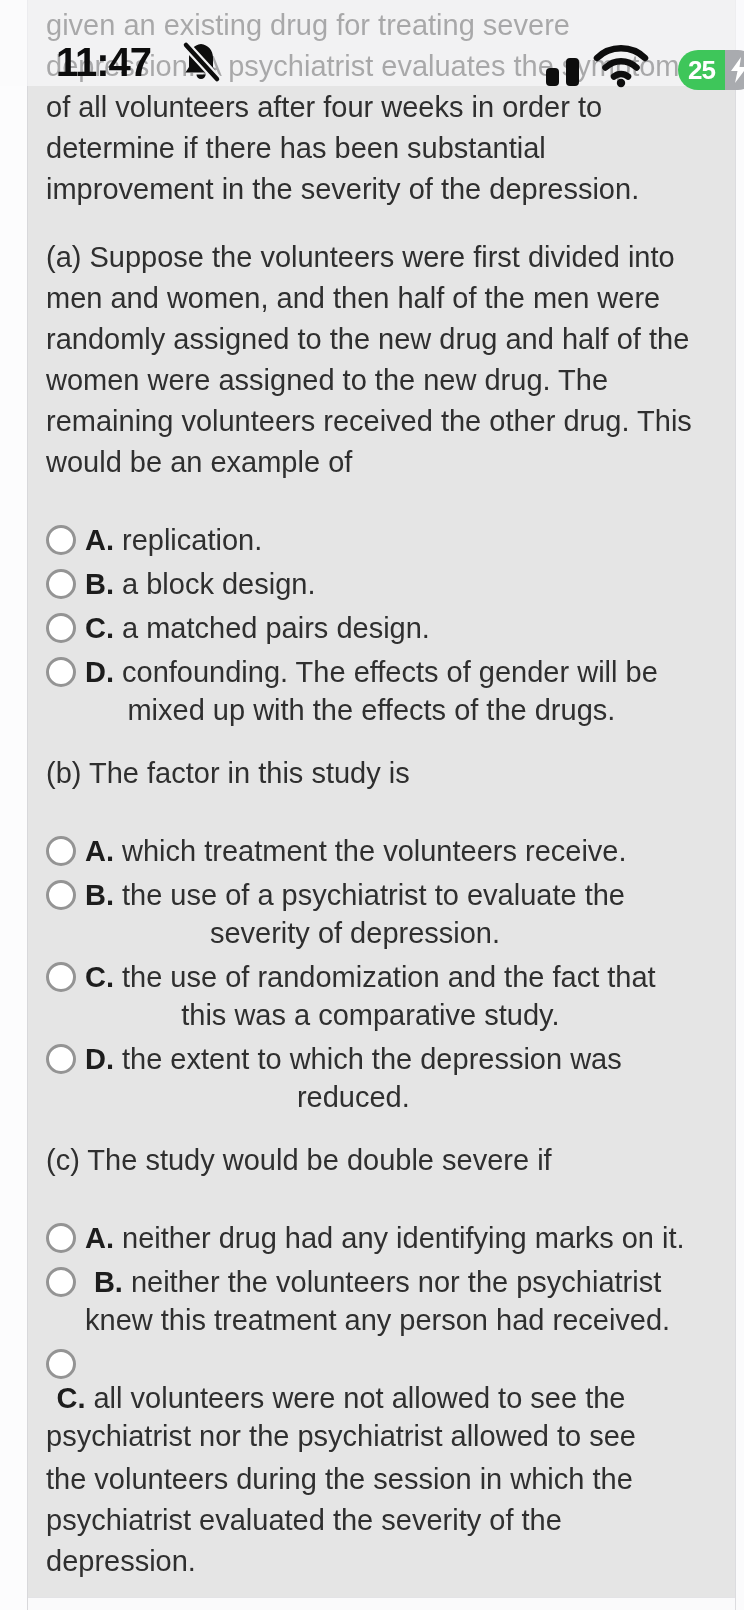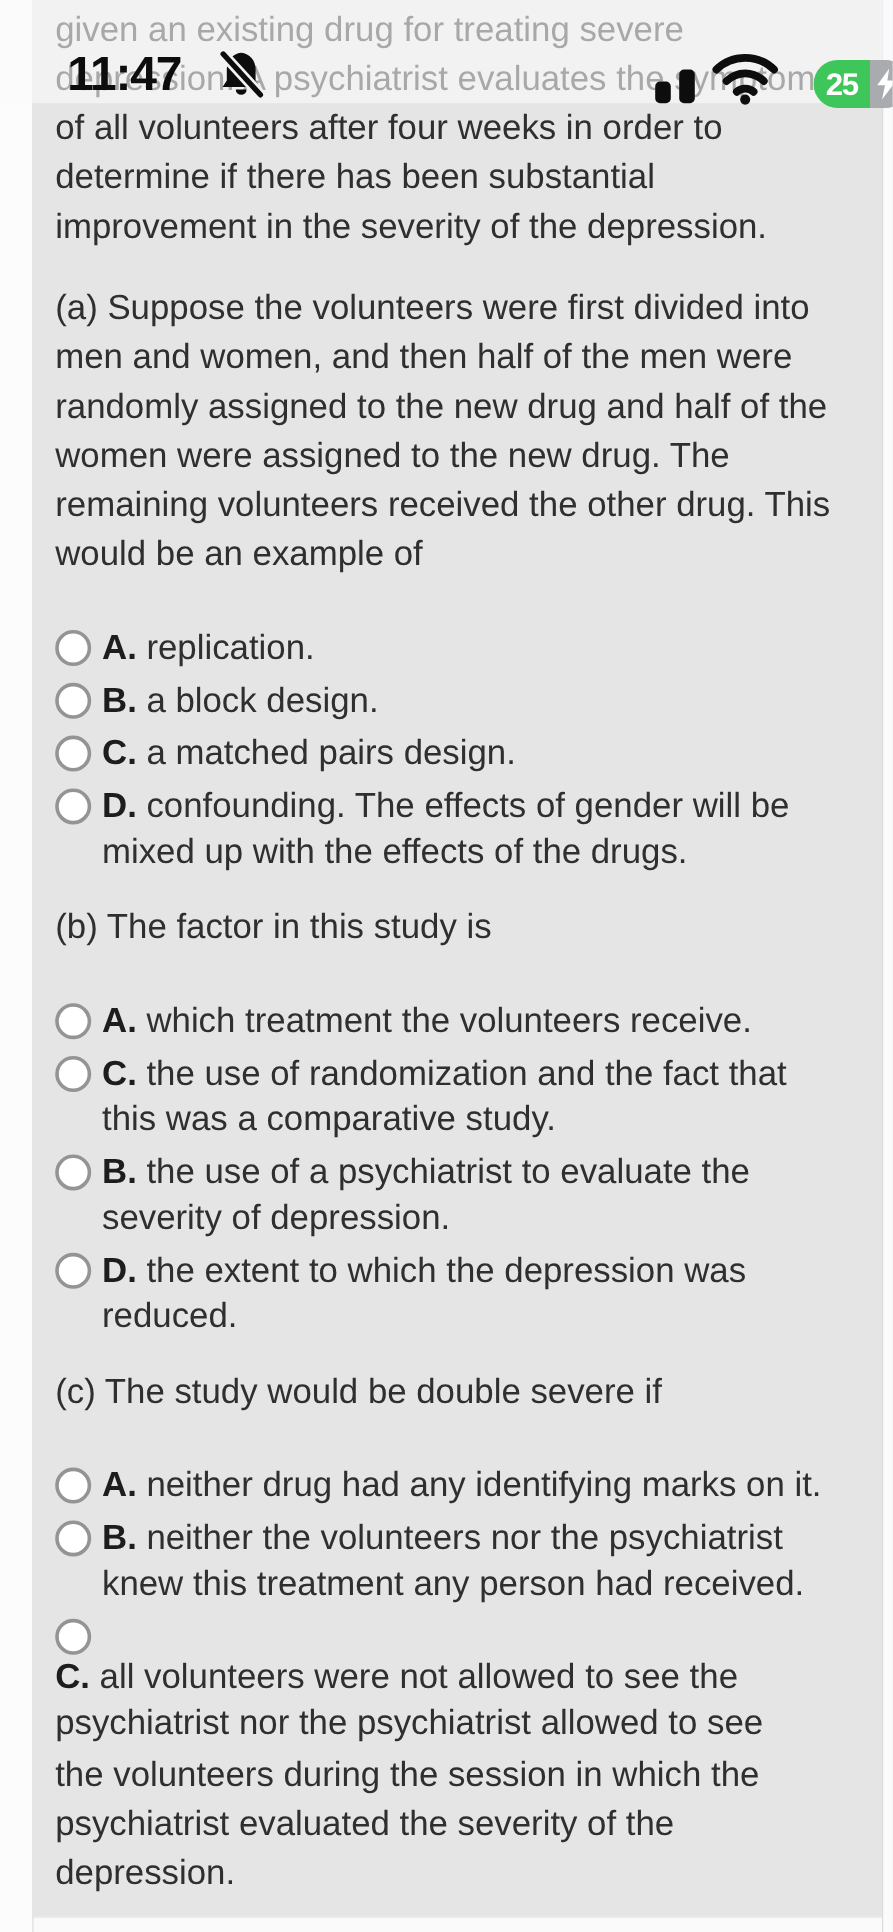--- a/index.html
+++ b/index.html
@@ -24,21 +24,21 @@
   .content {
     position:absolute; left:28px; top:0; width:707px; box-sizing:border-box;
     padding:5px 12px 0 18px;
     font-size:29px; line-height:41px; z-index:2;
   }
   .para { white-space:pre-line; margin:0; }
   .intro { margin-bottom:27px; }
   .prompt { margin:0; }
   .prompt-later { margin-top:24px; }
   .options { margin-top:38px; }
-  .opt-row { display:flex; align-items:flex-start; margin-bottom:6px; }
+  .opt-row { display:flex; align-items:flex-start; margin-bottom:6px;text-align:center; }
   .radio {
     flex:none; width:30px; height:30px; box-sizing:border-box;
     border:3px solid #949494; border-radius:50%; background:#ffffff;
     margin:4px 9px 0 0;
   }
   .opt-text { white-space:pre-line; line-height:38px; }
   .opt-letter { font-weight:bold; color:#1d1d1d; margin-right:8px; }
   .overflow-text { white-space:pre-line; line-height:41px; margin:2px 0 6px 0; }
 
   
@@ -121,27 +121,27 @@
 
     <p class="para prompt prompt-later">(b) The factor in this study is</p>
 
     <div class="options">
       <div class="opt-row">
         <span class="radio"></span>
         <div class="opt-text"><b class="opt-letter">A.</b><span>which treatment the volunteers receive.</span></div>
       </div>
       <div class="opt-row">
         <span class="radio"></span>
+        <div class="opt-text"><b class="opt-letter">B.</b><span>the use of a psychiatrist to evaluate the
+severity of depression.</span></div>
+      </div>
+      <div class="opt-row">
+        <span class="radio"></span>
         <div class="opt-text"><b class="opt-letter">C.</b><span>the use of randomization and the fact that
 this was a comparative study.</span></div>
-      </div>
-      <div class="opt-row">
-        <span class="radio"></span>
-        <div class="opt-text"><b class="opt-letter">B.</b><span>the use of a psychiatrist to evaluate the
-severity of depression.</span></div>
       </div>
       <div class="opt-row">
         <span class="radio"></span>
         <div class="opt-text"><b class="opt-letter">D.</b><span>the extent to which the depression was
 reduced.</span></div>
       </div>
     </div>
 
     <p class="para prompt prompt-later">(c) The study would be double severe if</p>
 

